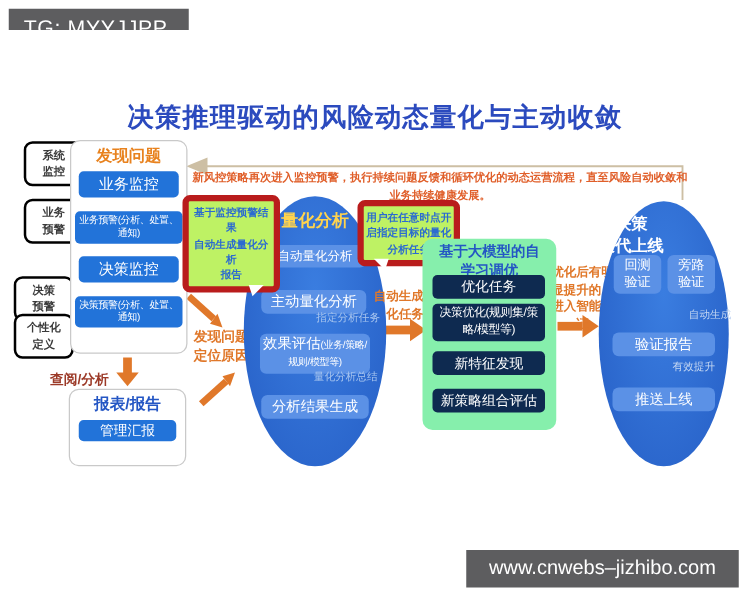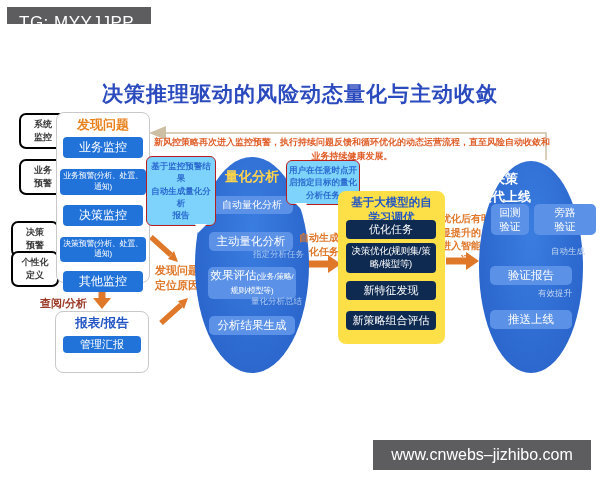--- a/index.html
+++ b/index.html
@@ -53,41 +53,41 @@
   .q-title{position:absolute;top:11px;width:100%;text-align:center;font-size:13.5px;font-weight:bold;color:#ffd34d;}
   .q-b1{left:16px;top:39px;width:82px;font-size:10px;padding:2px 0;}
   .q-b2{left:14px;top:75px;width:84px;font-size:11.5px;padding:2px 0;}
   .q-b3{left:13px;top:110px;width:88px;font-size:11.5px;padding:2px 0;line-height:1.2;}
   .q-b3 .sub{font-size:8px;letter-spacing:-.3px;}
   .q-b4{left:14px;top:159px;width:86px;font-size:11.5px;padding:2px 0;text-align:center;}
   .q-arrow-label{font-size:8.5px;color:#a9c6ef;}
 
   .d-title{position:absolute;top:9px;width:100%;font-size:13px;font-weight:bold;color:#fff;line-height:1.35;}
   .d-b1{left:12px;top:43px;width:38px;font-size:10.5px;line-height:1.3;padding:2px 0;}
-  .d-b2{left:55px;top:43px;width:38px;font-size:10.5px;line-height:1.3;padding:2px 12px;}
+  .d-b2{left:55px;top:43px;width:38px;font-size:10.5px;line-height:1.3;padding:2px 0;}
   .d-rep{left:11px;top:105px;width:82px;font-size:11.5px;padding:2px 0;}
   .d-push{left:11px;top:149px;width:82px;font-size:11.5px;padding:2px 0;}
   .d-lbl{font-size:8.5px;color:#c3d6f2;}
 
   
-  .callout{background:#7dd3fc;border:1px solid #b91c1c;border-radius:6px;font-size:8.5px;font-weight:bold;
+  .callout{background:#bef264;border:5px solid #b91c1c;border-radius:6px;font-size:8.5px;font-weight:bold;
            color:#2b6bd0;text-align:center;line-height:1.45;padding:3px 2px;}
   .callout-left{left:146px;top:156px;width:64px;}
   .callout-left:after{content:"";position:absolute;right:8px;bottom:-8px;width:0;height:0;
            border-left:3px solid transparent;border-right:9px solid transparent;border-top:9px solid #fff;}
   .callout-right{left:286px;top:160px;width:68px;}
   .callout-right:after{content:"";position:absolute;left:8px;bottom:-8px;width:0;height:0;
            border-right:3px solid transparent;border-left:9px solid transparent;border-top:9px solid #fff;}
 
   .handoff{font-size:10px;font-weight:bold;color:#e0782a;line-height:1.35;text-align:center;}
   .handoff1{left:296px;top:231px;width:56px;}
   .handoff2{left:436px;top:212px;width:60px;}
 
   
-  .llm-box{left:338px;top:191px;width:107px;height:153px;background:#fde047;border-radius:8px;}
+  .llm-box{left:338px;top:191px;width:107px;height:153px;background:#86efac;border-radius:8px;}
   .llm-title{position:absolute;top:4px;width:100%;text-align:center;font-size:11.5px;font-weight:bold;color:#2456c4;line-height:1.3;}
   .btn-navy{position:absolute;left:8px;width:90px;background:#0e2a50;color:#fff;border-radius:4px;text-align:center;box-sizing:border-box;}
   .l1{top:29px;font-size:11px;padding:2px 0;}
   .l2{top:52px;font-size:9.5px;padding:2px 1px;line-height:1.35;letter-spacing:-.3px;}
   .l3{top:90px;font-size:11px;padding:2px 0;}
   .l4{top:120px;font-size:11px;padding:2px 0;}
 
   svg.arrows{position:absolute;left:0;top:0;width:600px;height:480px;pointer-events:none;}
 </style>
 </head>
@@ -181,21 +181,20 @@
 预警</div>
 <div class="abs bubble pre" style="left:11px;top:251px;">个性化
 定义</div>
 
 <div class="abs panel monitor-panel">
   <div class="panel-title-orange">发现问题</div>
   <div class="btn-blue btn-lg m1">业务监控</div>
   <div class="btn-blue btn-sm m2">业务预警(分析、处置、通知)</div>
   <div class="btn-blue btn-lg m3">决策监控</div>
   <div class="btn-blue btn-sm m4">决策预警(分析、处置、通知)</div>
-  <div class="btn-blue btn-lg m5">其他监控</div>
 </div>
 
 <div class="abs review-label">查阅/分析</div>
 
 <div class="abs panel report-panel">
   <div class="panel-title-blue">报表/报告</div>
   <div class="btn-blue btn-rep">管理汇报</div>
 </div>
 
 <div class="abs find-problem pre center">发现问题

